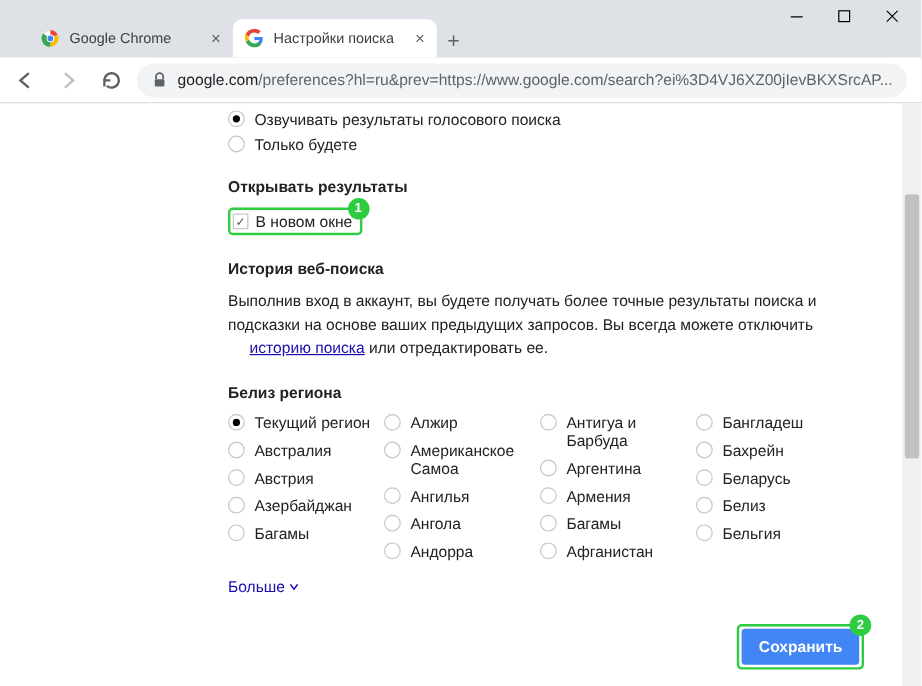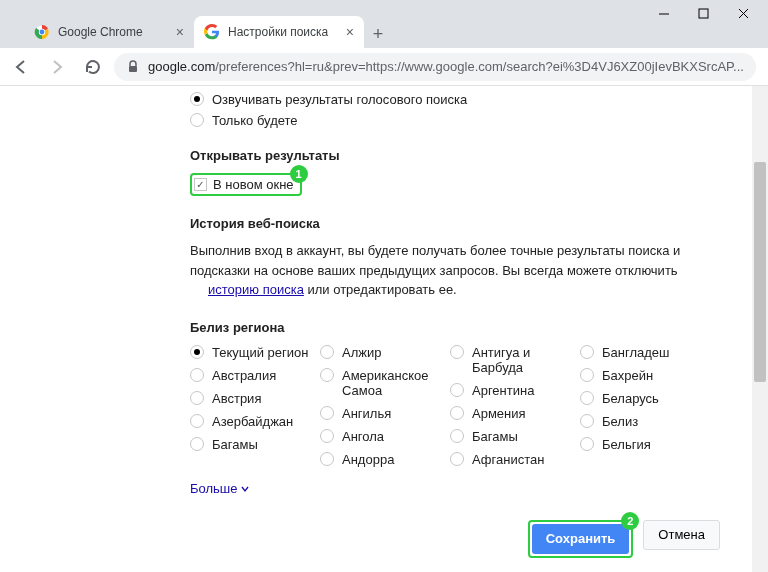--- a/index.html
+++ b/index.html
@@ -249,21 +249,20 @@
     </div>
   <span class="more-link"><span>Больше</span> <svg width="8" height="8" style="display:inline">
         <path d="M1 2 L4 6 L7 2" fill="none" stroke="#1a0dab" stroke-width="1.3"></path>
       </svg></span>
 
   <div class="button-row">
     <div class="save-wrap">
       <button class="btn primary">Сохранить</button>
       <span class="badge b2">2</span>
     </div>
-    <button class="btn">Отмена</button>
   </div>
 
   
 </div>
 
 <div class="scrollbar">
   <div class="scrollthumb"></div>
 </div>
 
 </body></html>

